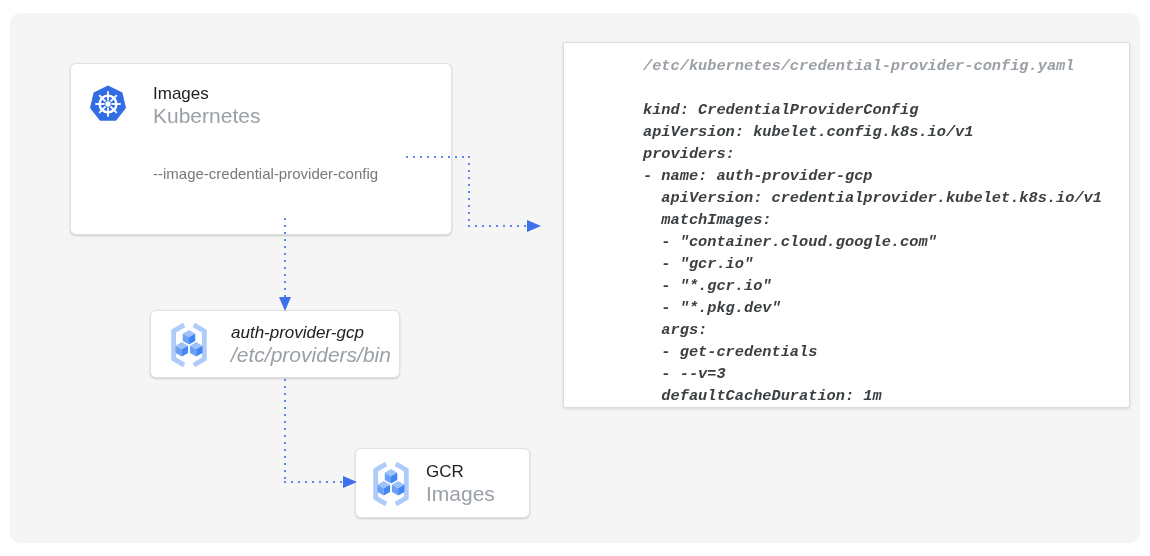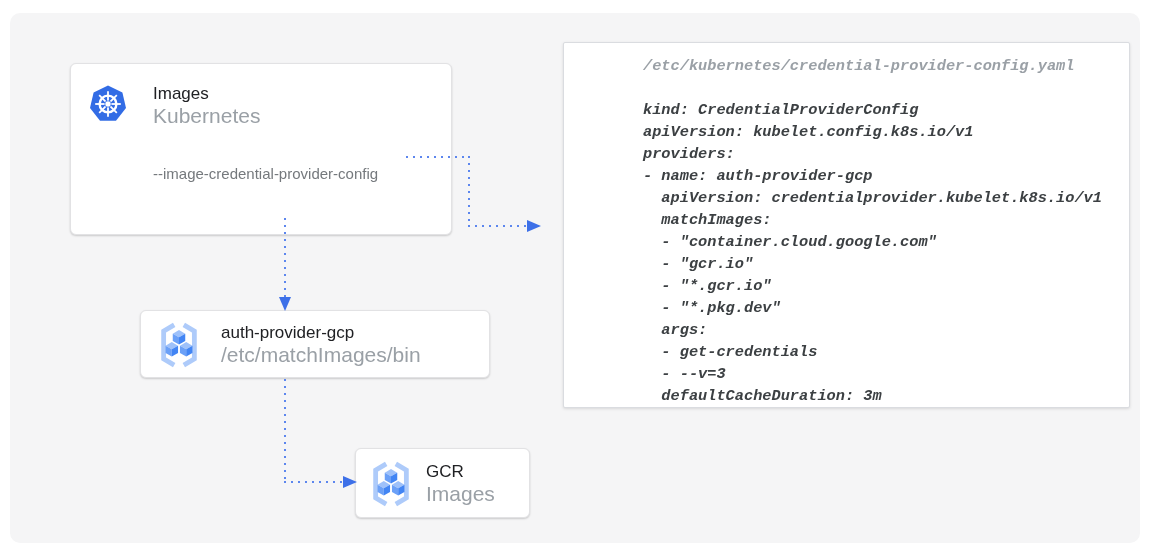--- a/index.html
+++ b/index.html
@@ -19,21 +19,21 @@
   }
   .panel{
     position:absolute;left:10px;top:13px;width:1130px;height:530px;
     background:var(--panel);border-radius:10px;
   }
   .card{
     position:absolute;background:#ffffff;border:1px solid var(--card-border);
     border-radius:6px;box-shadow:0 1px 2px rgba(0,0,0,.18);box-sizing:border-box;
   }
   .card-kubelet{left:70px;top:63px;width:382px;height:172px;}
-  .card-auth{left:140px;top:310px;width:350px;height:68px;}
+  .card-auth{left:150px;top:310px;width:250px;height:68px;font-style:italic;}
   .card-gcr{left:355px;top:448px;width:175px;height:70px;}
   .card-code{
     left:563px;top:42px;width:567px;height:366px;
     border-color:#dadce0;border-radius:2px;box-shadow:0 1px 3px rgba(0,0,0,.12);
   }
   .node-icon{position:absolute;}
   .title{font-size:17px;color:var(--title);line-height:22px;}
   .subtitle{font-size:21px;color:var(--muted);line-height:22px;}
   .flags{position:absolute;left:82px;top:83px;font-size:15px;color:var(--flag);line-height:23px;margin-top:15px;}
   .kub-text{position:absolute;left:82px;top:19px;}
@@ -90,21 +90,21 @@
 - name: auth-provider-gcp
   apiVersion: credentialprovider.kubelet.k8s.io/v1
   matchImages:
   - "container.cloud.google.com"
   - "gcr.io"
   - "*.gcr.io"
   - "*.pkg.dev"
   args:
   - get-credentials
   - --v=3
-  defaultCacheDuration: 3m</pre>
+  defaultCacheDuration: 1m</pre>
   </div>
 </div>
 
 <div class="card card-auth">
   <svg class="node-icon" style="left:14px;top:10px" width="48" height="48" viewBox="0 0 100 100">
     <g stroke="#aecbfa" stroke-width="10" fill="none">
       <path d="M40,8 L18,21 L18,79 L40,92"></path>
       <path d="M60,8 L82,21 L82,79 L60,92"></path>
     </g>
     <g>
@@ -114,21 +114,21 @@
       <polygon points="35,44 48,51.5 35,59 22,51.5" fill="#9ec1fa"></polygon>
       <polygon points="22,51.5 35,59 35,74 22,66.5" fill="#6ba0f7"></polygon>
       <polygon points="48,51.5 35,59 35,74 48,66.5" fill="#4285f4"></polygon>
       <polygon points="65,44 78,51.5 65,59 52,51.5" fill="#9ec1fa"></polygon>
       <polygon points="52,51.5 65,59 65,74 52,66.5" fill="#6ba0f7"></polygon>
       <polygon points="78,51.5 65,59 65,74 78,66.5" fill="#4285f4"></polygon>
     </g>
   </svg>
   <div class="auth-text">
     <div class="title">auth-provider-gcp</div>
-    <div class="subtitle">/etc/matchImages/bin</div>
+    <div class="subtitle">/etc/providers/bin</div>
   </div>
 </div>
 
 <div class="card card-gcr">
   <svg class="node-icon" style="left:11px;top:11px" width="48" height="48" viewBox="0 0 100 100">
     <g stroke="#aecbfa" stroke-width="10" fill="none">
       <path d="M40,8 L18,21 L18,79 L40,92"></path>
       <path d="M60,8 L82,21 L82,79 L60,92"></path>
     </g>
     <g>

